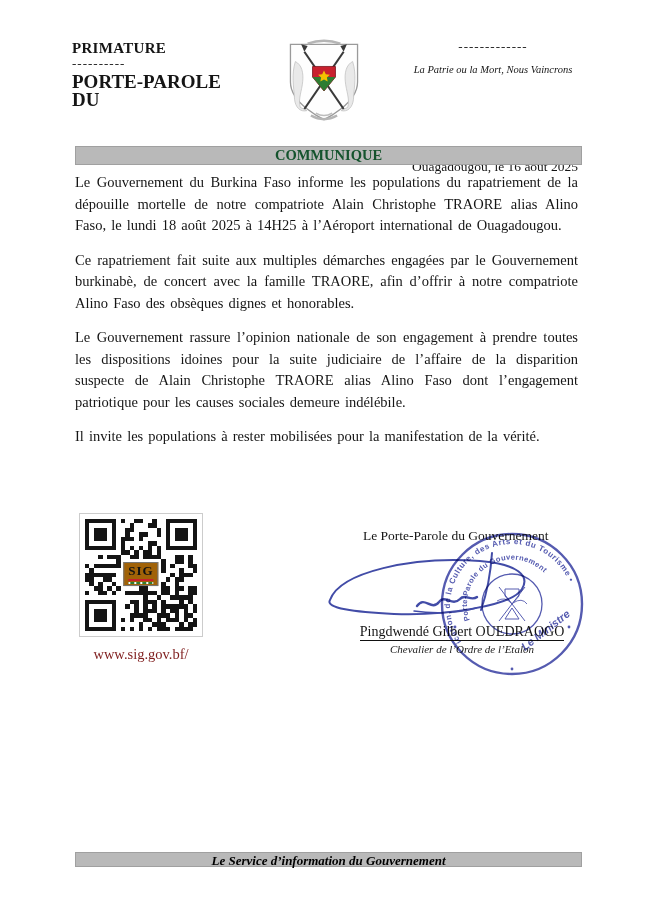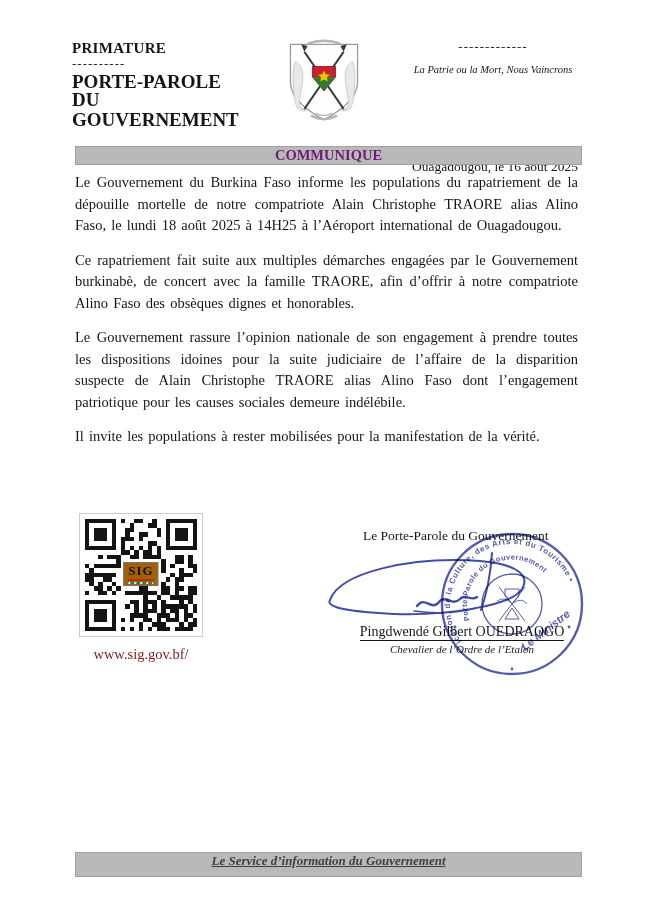--- a/index.html
+++ b/index.html
@@ -33,22 +33,22 @@
     position:absolute;left:75px;top:119px;width:503px;
     text-align:right;font-size:13.5px;margin-top:40px;
   }
   
   .graybar{
     position:absolute;left:75px;width:507px;
     background:var(--bar-gray);
     border:1px solid #a0a0a0;
     text-align:center;
   }
-  .titlebar{top:146px;height:19px;font-weight:bold;font-size:14.5px;line-height:17px;color:#701a75;}
-  .footerbar{top:852px;height:25px;font-weight:bold;font-style:italic;font-size:13px;line-height:15px;color:#404040;text-decoration:underline;}
+  .titlebar{top:146px;height:19px;font-weight:bold;font-size:14.5px;line-height:17px;color:#14532d;}
+  .footerbar{top:852px;height:15px;font-weight:bold;font-style:italic;font-size:13px;line-height:15px;color:#000000;}
   
   .bodytext{
     position:absolute;left:75px;top:172px;width:503px;
     font-size:14.5px;line-height:21.5px;
     text-align:justify;
   }
   .bodytext p{margin-bottom:13px;word-spacing:1.5px;}
   
   .qr-wrap{position:absolute;left:79px;top:513px;width:124px;text-align:center;}
   .qr-box{
@@ -78,21 +78,20 @@
 </style>
 </head>
 <body>
 
 <div class="page">
 
   <div class="hdr-left">
     <div class="t1">PRIMATURE</div>
     <div class="hdr-dashes">----------</div>
     <div class="t2">PORTE-PAROLE DU</div>
-    <div class="t2">GOUVERNEMENT</div>
   </div>
 
   <div class="arms">
     <svg width="82" height="90" viewBox="0 0 100 110">
       <path d="M9,9 h82 v46 c0,27 -41,46 -41,46 c0,0 -41,-19 -41,-46 z" fill="#fefefe" stroke="#9a9a9a" stroke-width="1.6"></path>
       <path d="M30,8 q20,-7 40,0" fill="none" stroke="#b5b5b5" stroke-width="3"></path>
       <path d="M34,96 q16,9 32,0" fill="none" stroke="#b5b5b5" stroke-width="3"></path>
 
       <path d="M15,30 c8,4 10,14 9,24 c-1,12 -6,22 -3,32 l8,4 c-8,2 -14,-4 -15,-14 c-1,-16 -4,-30 1,-46z" fill="#e9e9e9" stroke="#c4c4c4" stroke-width="1"></path>
       <path d="M85,30 c-8,4 -10,14 -9,24 c1,12 6,22 3,32 l-8,4 c8,2 14,-4 15,-14 c1,-16 4,-30 -1,-46z" fill="#e9e9e9" stroke="#c4c4c4" stroke-width="1"></path>

